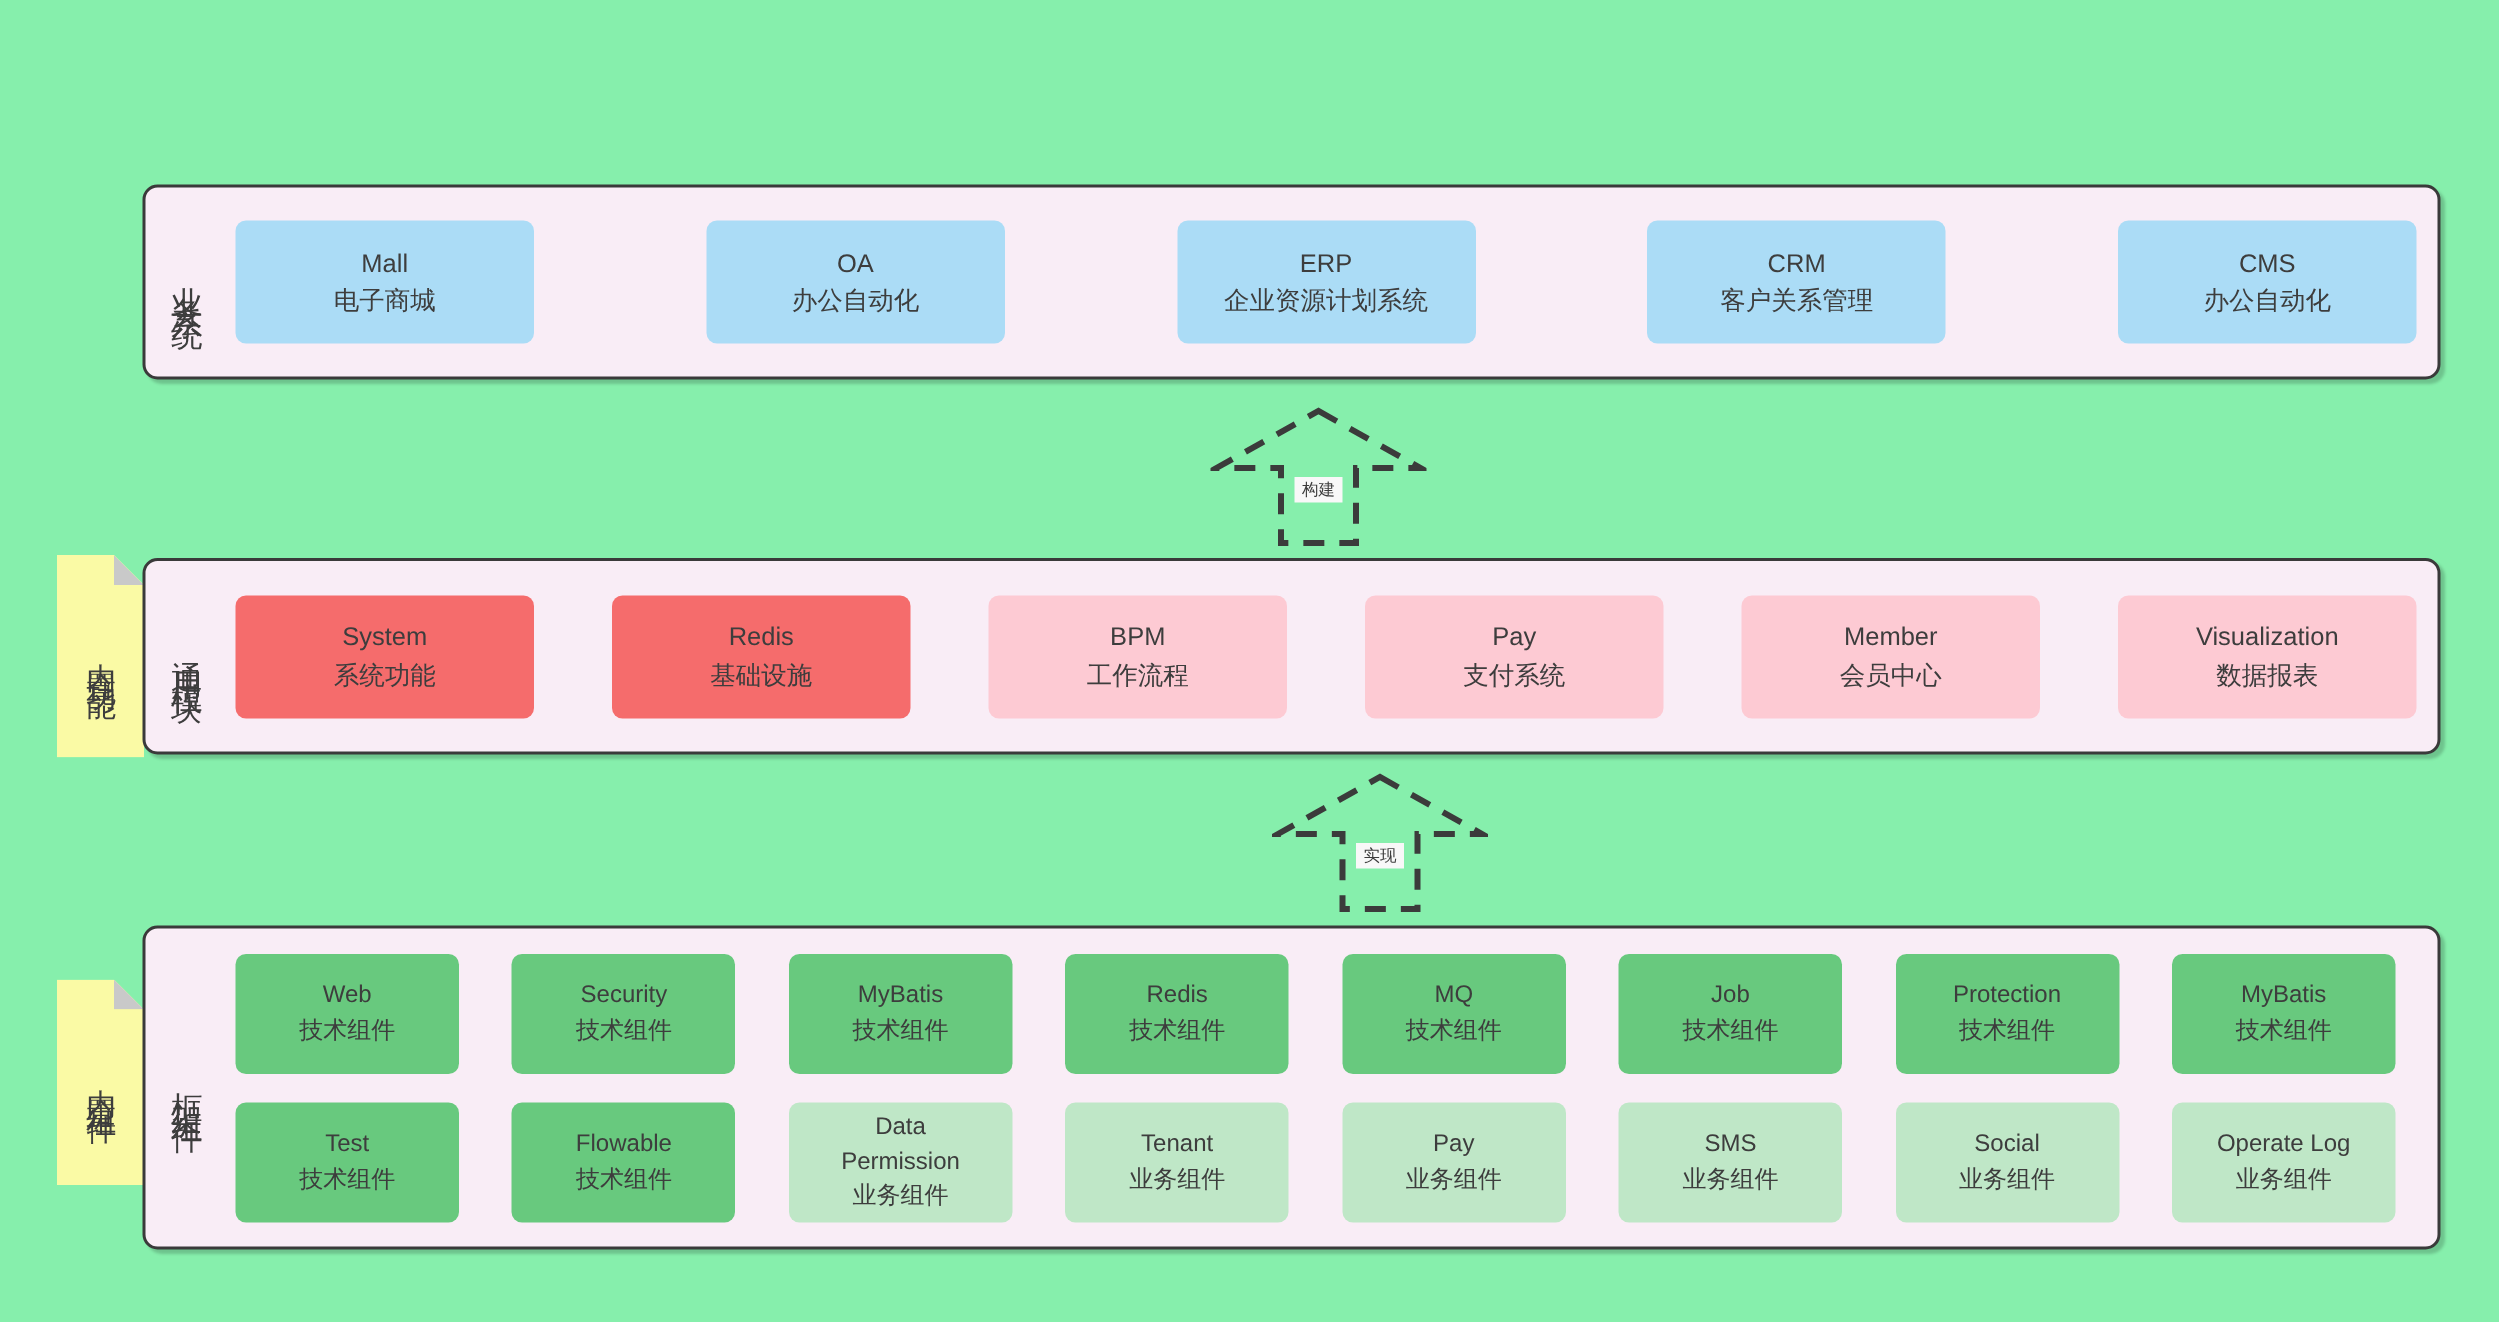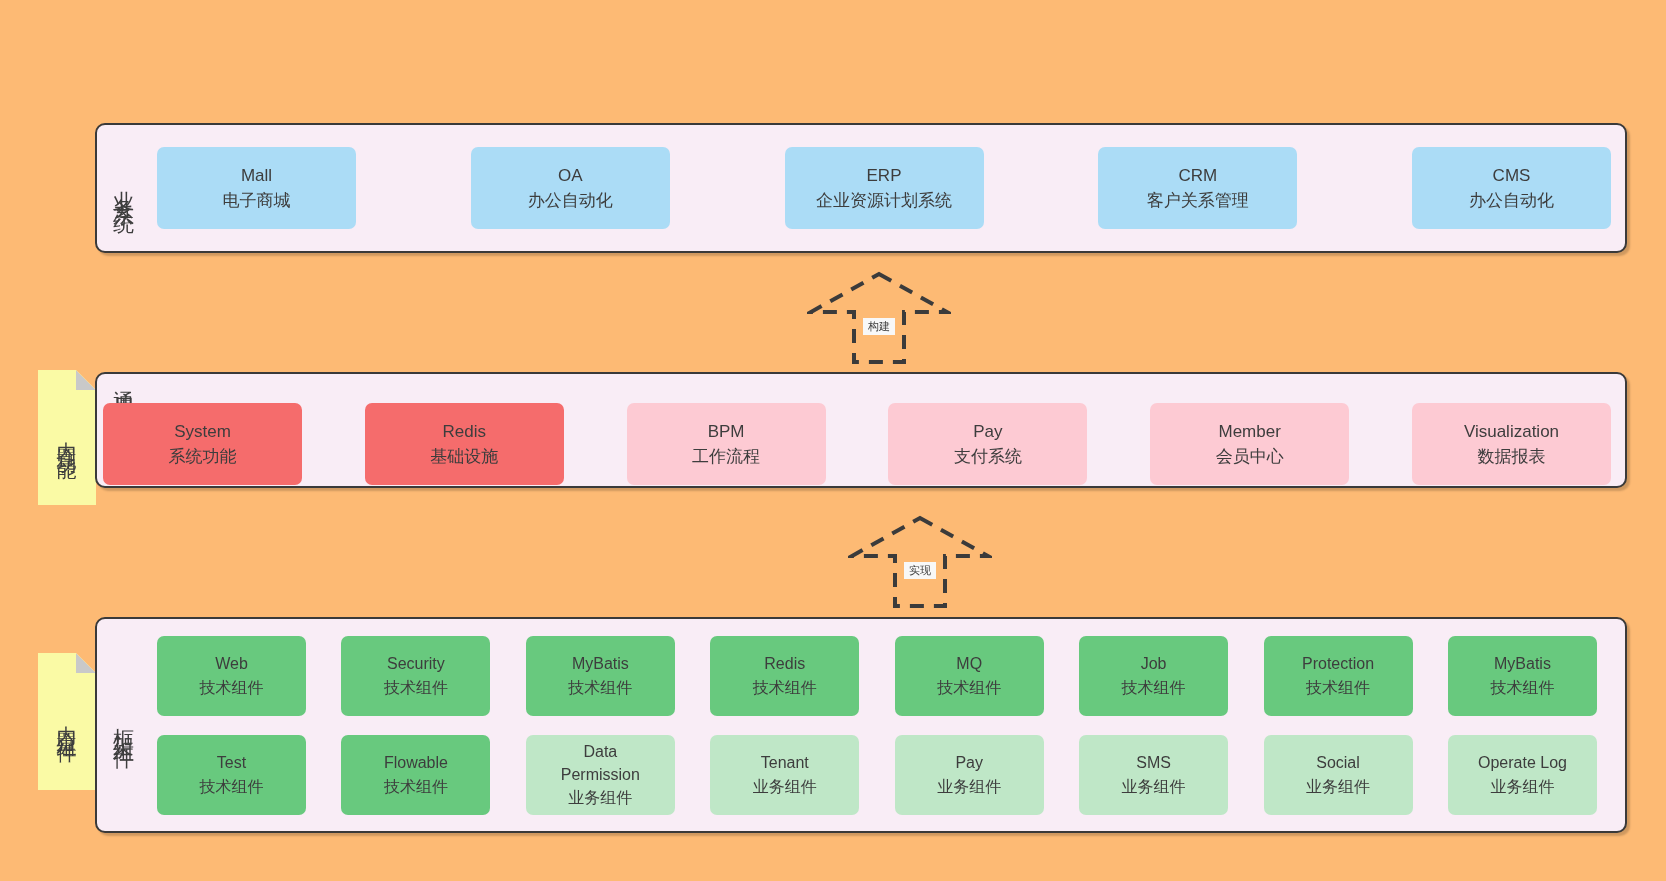--- a/index.html
+++ b/index.html
@@ -1,30 +1,30 @@
 <!DOCTYPE html>
 <html><head>
 <meta charset="utf-8">
 <style>
   html,body { margin:0; padding:0; }
   .stage {
     position:relative; width:1666px; height:881px;
-    background:#fdba74; overflow:hidden;
+    background:#86efac; overflow:hidden;
     font-family:"Liberation Sans","DejaVu Sans",sans-serif;
     color:#3d3d3d;
   }
   
   .panel {
     position:absolute; left:95px; width:1532px;
     background:#f9edf6; border:2px solid #3a3a3a; border-radius:10px;
     box-shadow:3px 3px 2px rgba(0,0,0,0.18);
     display:flex; box-sizing:border-box; z-index:2;
   }
   #panel-business  { top:123px; height:130px; }
-  #panel-common    { top:372px; height:116px;flex-direction:column; }
+  #panel-common    { top:372px; height:131px; }
   #panel-framework { top:617px; height:216px; }
 
   .label-col { width:54px; display:flex; align-items:center; justify-content:center; flex:none; }
   .v-text {
     writing-mode:vertical-rl; text-orientation:upright;
     font-size:21px; letter-spacing:7px; line-height:1; color:#3d3d3d;
   }
   .content {
     flex:1; display:flex; flex-direction:column; justify-content:center;
     gap:19px; padding:0 14px 0 6px;

